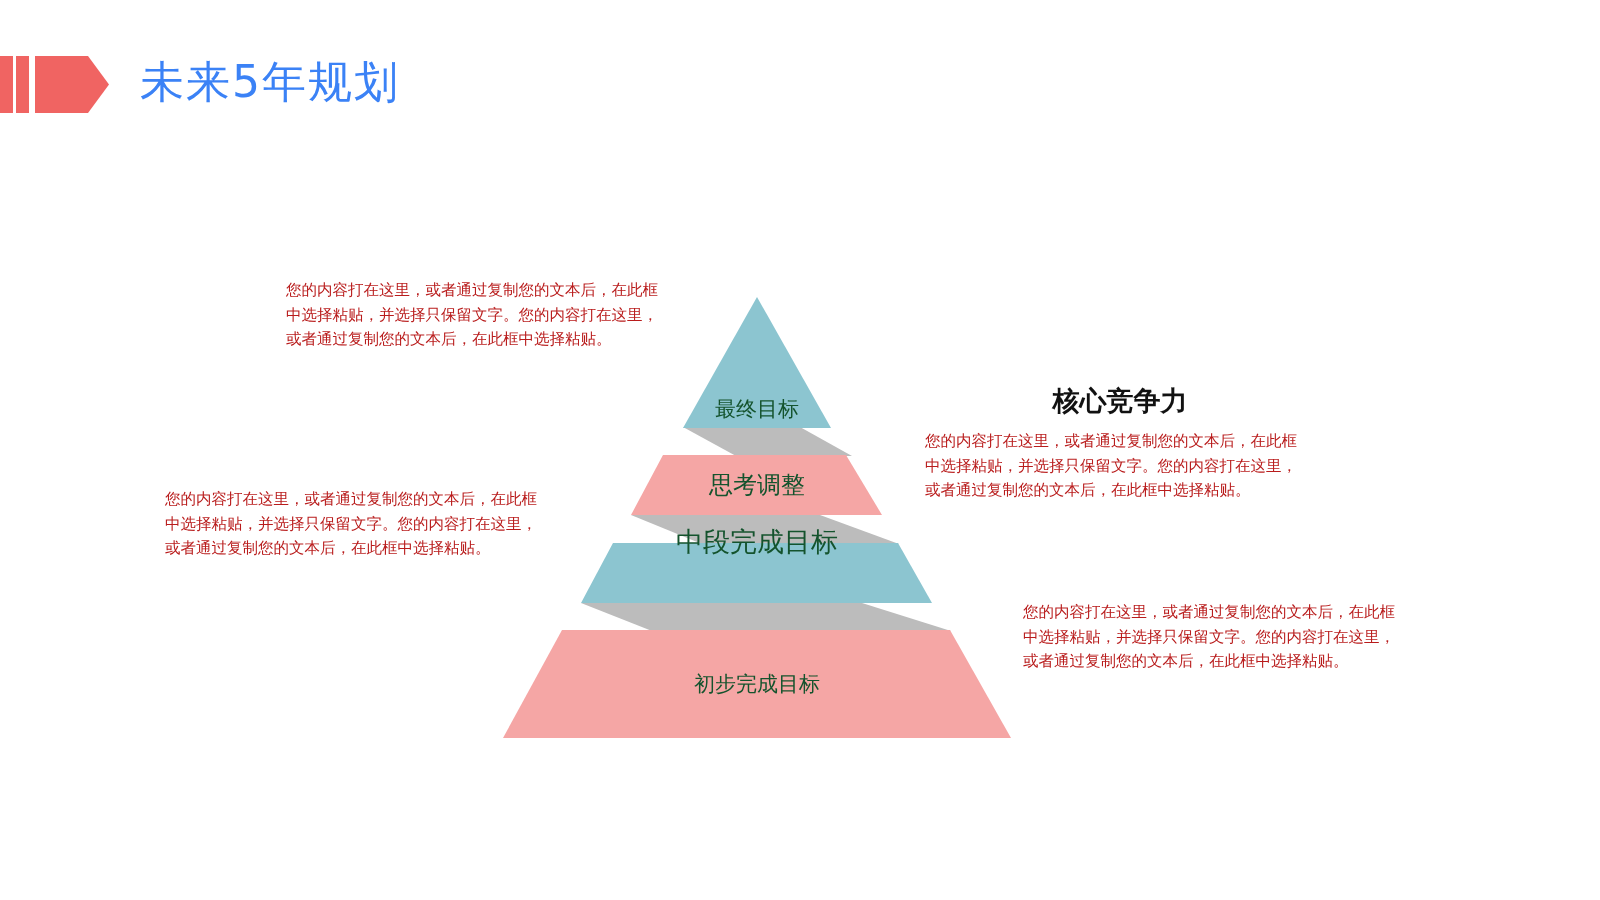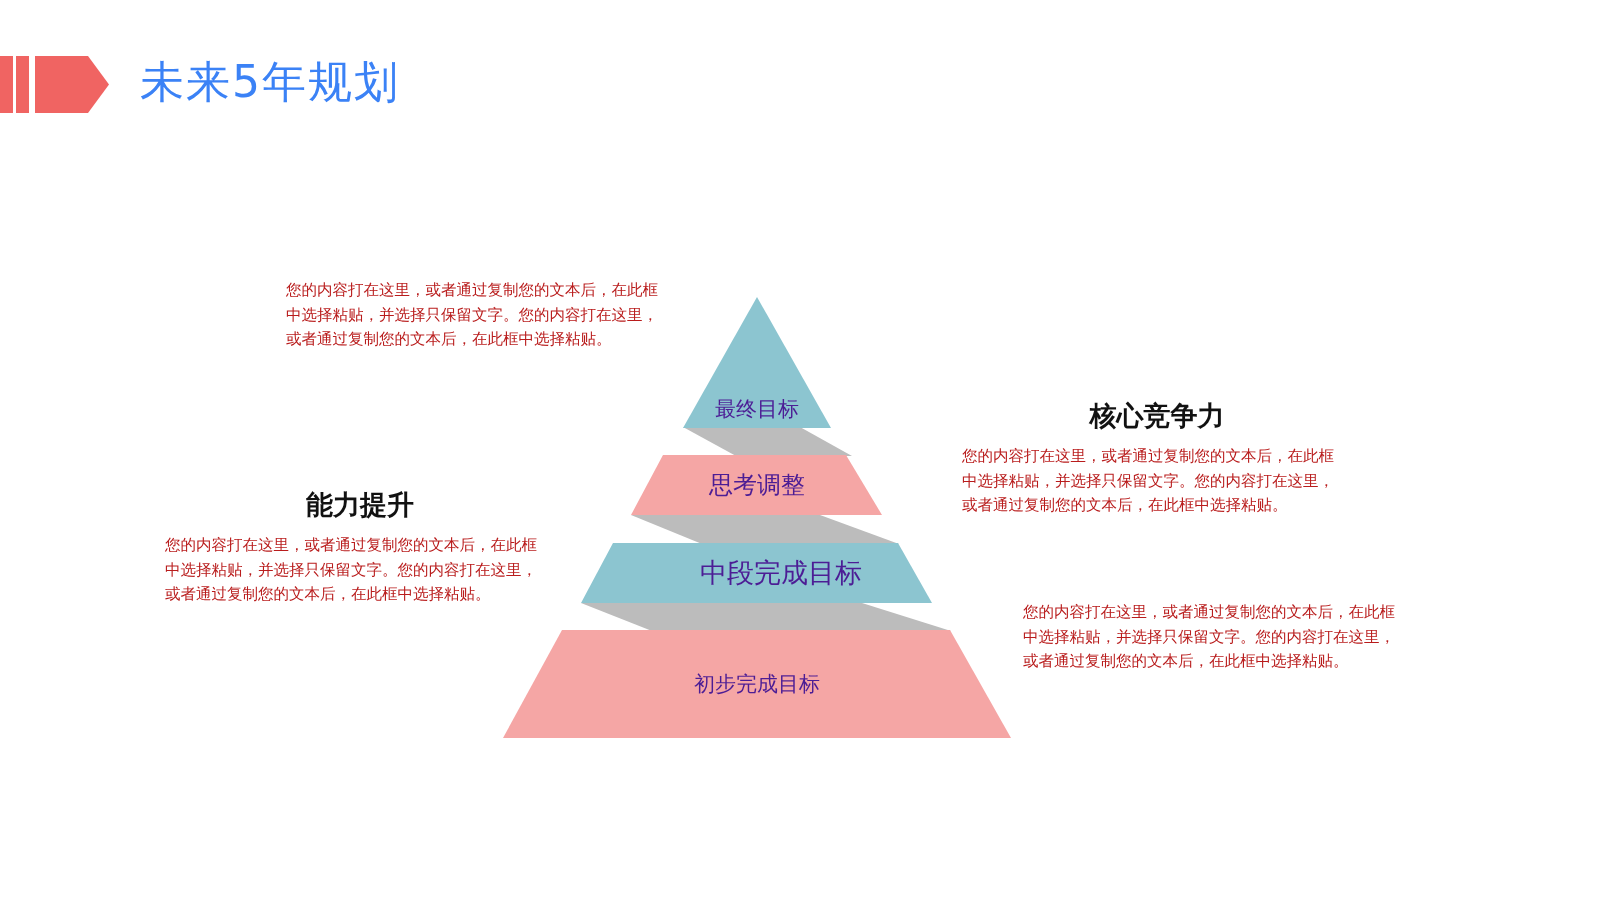--- a/index.html
+++ b/index.html
@@ -9,21 +9,21 @@
     font-family:"DejaVu Sans","Liberation Sans",sans-serif;
   }
   .header-icon { position:absolute; left:0; top:56px; width:110px; height:57px; }
   .page-title {
     position:absolute; left:140px; top:54px;
     font-size:44px; color:#3b82f6; letter-spacing:2px; line-height:56px;
     font-family:"DejaVu Sans","Liberation Sans",sans-serif;
   }
   .pyramid { position:absolute; left:0; top:0; width:1600px; height:900px; }
   .level-label {
-    position:absolute; color:#4c1d95; text-align:center; white-space:nowrap;
+    position:absolute; color:#14532d; text-align:center; white-space:nowrap;
     font-family:"DejaVu Sans","Liberation Sans",sans-serif;
     transform:translateX(-50%);
   }
   .block { position:absolute; }
   .block-title {
     font-weight:bold; font-size:27px; color:#111; text-align:center;
     line-height:36px; margin-bottom:10px;
   }
   .block-desc {
     font-size:15.5px; color:#b91c1c; line-height:24.5px; white-space:pre-line;
@@ -47,38 +47,37 @@
   <polygon points="581,603 862,603 951,631 652,631" fill="#bcbcbc"></polygon>
 
   <polygon points="757,297 831,428 683,428" fill="#8cc5d0"></polygon>
   <polygon points="663,455 846,455 882,515 631,515" fill="#f5a6a5"></polygon>
   <polygon points="613,543 898,543 932,603 581,603" fill="#8cc5d0"></polygon>
   <polygon points="562,630 950,630 1011,738 503,738" fill="#f5a6a5"></polygon>
 </svg>
 
 <div class="level-label" style="left:757px; top:396px; font-size:21px; line-height:26px;">最终目标</div>
 <div class="level-label" style="left:757px; top:470px; font-size:24px; line-height:30px;">思考调整</div>
-<div class="level-label" style="left:757px; top:556px; font-size:27px; line-height:34px;margin-left:24px;">中段完成目标</div>
+<div class="level-label" style="left:757px; top:525px; font-size:27px; line-height:34px;">中段完成目标</div>
 <div class="level-label" style="left:757px; top:665px; font-size:21px; line-height:38px;">初步完成目标</div>
 
 <div class="block" style="left:286px; top:278px; width:390px;">
   <div class="block-desc">您的内容打在这里，或者通过复制您的文本后，在此框
 中选择粘贴，并选择只保留文字。您的内容打在这里，
 或者通过复制您的文本后，在此框中选择粘贴。</div>
 </div>
 
-<div class="block" style="left:925px; top:398px; width:390px;margin-left:37px;">
+<div class="block" style="left:925px; top:383px; width:390px;">
   <div class="block-title" style="padding-left:0px;">核心竞争力</div>
   <div class="block-desc">您的内容打在这里，或者通过复制您的文本后，在此框
 中选择粘贴，并选择只保留文字。您的内容打在这里，
 或者通过复制您的文本后，在此框中选择粘贴。</div>
 </div>
 
 <div class="block" style="left:165px; top:487px; width:390px;">
-  <div class="block-title" style="padding-left:0px;">能力提升</div>
   <div class="block-desc">您的内容打在这里，或者通过复制您的文本后，在此框
 中选择粘贴，并选择只保留文字。您的内容打在这里，
 或者通过复制您的文本后，在此框中选择粘贴。</div>
 </div>
 
 <div class="block" style="left:1023px; top:600px; width:390px;">
   <div class="block-desc">您的内容打在这里，或者通过复制您的文本后，在此框
 中选择粘贴，并选择只保留文字。您的内容打在这里，
 或者通过复制您的文本后，在此框中选择粘贴。</div>
 </div>

